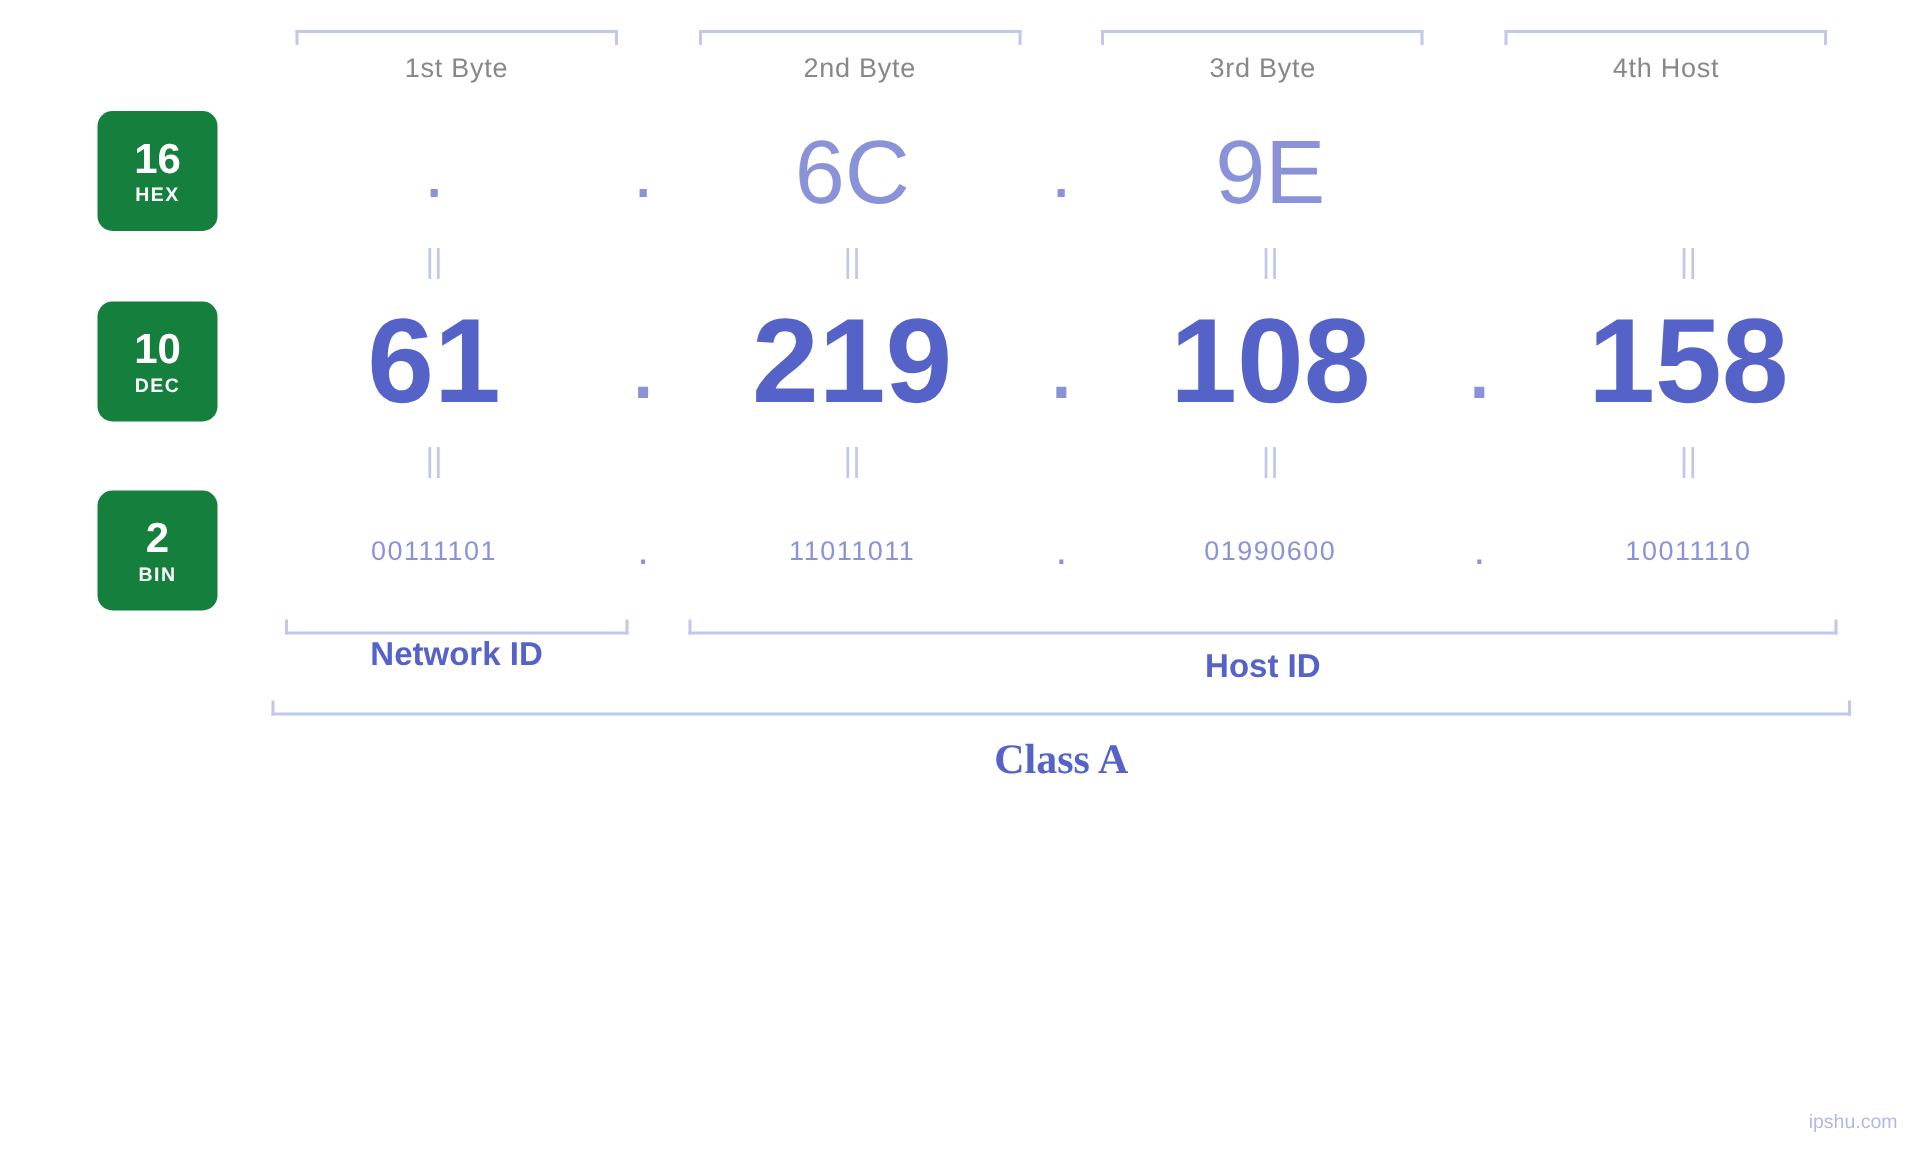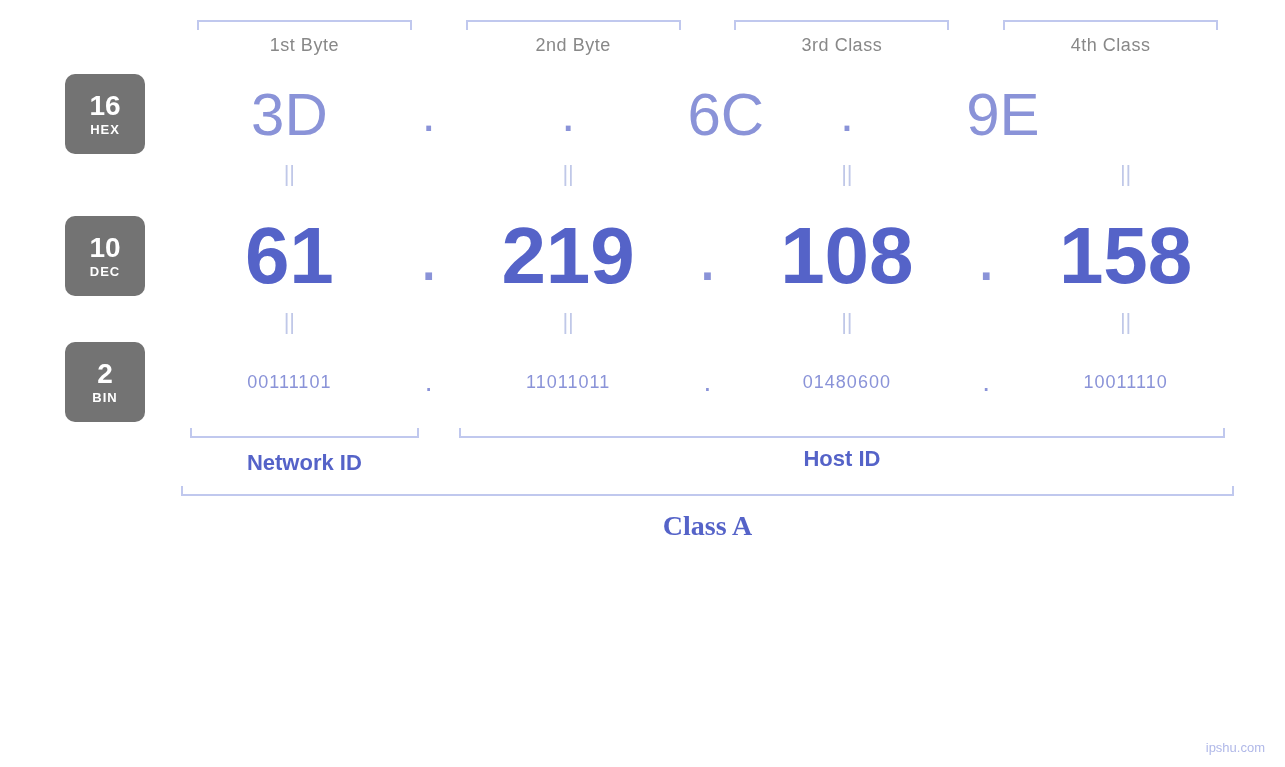--- a/index.html
+++ b/index.html
@@ -42,21 +42,21 @@
     .data-row {
       display: grid;
       grid-template-columns: 130px 1fr 40px 1fr 40px 1fr 40px 1fr;
       width: 100%;
       align-items: center;
     }
 
     .label-badge {
       width: 80px;
       height: 80px;
-      background: #737373;
+      background: #15803d;
       border-radius: 10px;
       display: flex;
       flex-direction: column;
       align-items: center;
       justify-content: center;
       color: white;
     }
 
     .label-badge .badge-num {
       font-size: 28px;
@@ -121,21 +121,21 @@
     .watermark {
       position: absolute;
       bottom: 12px;
       right: 20px;
       color: #b0b8e8;
       font-size: 13px;
     }
 
     
     .hex-row { margin-top: 10px; }
-    .dec-row { margin-top: 16px; }
+    .dec-row { margin-top: 1px; }
     .bin-row { margin-top: 0px; }
 
     .bracket-lines-top {
       display: grid;
       grid-template-columns: 130px 1fr 1fr 1fr 1fr;
       width: 100%;
       margin-bottom: 5px;
     }
 
     .bracket-lines-bottom {
@@ -205,32 +205,31 @@
       </div>
     <div class="bkt">
         <div class="bkt-inner"></div>
       </div>
   </div>
 
   <div class="byte-headers">
     <div></div>
     <div class="byte-header">1st Byte</div>
     <div class="byte-header">2nd Byte</div>
-    <div class="byte-header">3rd Class</div>
-    <div class="byte-header">4th Class</div>
+    <div class="byte-header">3rd Byte</div>
+    <div class="byte-header">4th Host</div>
   </div>
 
   <div class="data-row hex-row">
     <div style="display:flex; align-items:center; justify-content:center;">
       <div class="label-badge">
         <span class="badge-num">16</span>
         <span class="badge-text">HEX</span>
       </div>
     </div>
-    <div class="value-cell"><span class="hex-value">3D</span></div>
     <div class="dot-cell">.</div>
     <div class="dot-cell">.</div>
     <div class="value-cell"><span class="hex-value">6C</span></div>
     <div class="dot-cell">.</div>
     <div class="value-cell"><span class="hex-value">9E</span></div>
   </div>
 
   <div class="equals-row">
     <div></div>
     <div class="equals-cell">||</div>
@@ -273,40 +272,40 @@
     <div style="display:flex; align-items:center; justify-content:center;">
       <div class="label-badge">
         <span class="badge-num">2</span>
         <span class="badge-text">BIN</span>
       </div>
     </div>
     <div class="value-cell"><span class="bin-value">00111101</span></div>
     <div class="dot-cell" style="font-size:28px;">.</div>
     <div class="value-cell"><span class="bin-value">11011011</span></div>
     <div class="dot-cell" style="font-size:28px;">.</div>
-    <div class="value-cell"><span class="bin-value">01480600</span></div>
+    <div class="value-cell"><span class="bin-value">01990600</span></div>
     <div class="dot-cell" style="font-size:28px;">.</div>
     <div class="value-cell"><span class="bin-value">10011110</span></div>
   </div>
 
   <div style="width:100%; margin-top:6px;">
 
     <div class="bracket-lines-bottom">
       <div></div>
       <div class="bkt">
           <div class="bkt-inner-bottom"></div>
         </div>
       <div class="bkt">
           <div class="bkt-inner-host"></div>
         </div>
     </div>
 
     <div style="display:grid; grid-template-columns: 130px 1fr 3fr; width:100%;">
       <div></div>
-      <div style="text-align:center; color:#5563c8; font-size:22px; font-weight:600; padding-top:12px;">Network ID</div>
+      <div style="text-align:center; color:#5563c8; font-size:22px; font-weight:600; padding-top:0;">Network ID</div>
       <div style="text-align:center; color:#5563c8; font-size:22px; font-weight:600; padding-top:8px;">Host ID</div>
     </div>
 
     <div class="bracket-lines-class" style="margin-top:10px;">
       <div></div>
       <div class="bkt">
           <div class="bkt-inner-class"></div>
         </div>
     </div>
 

